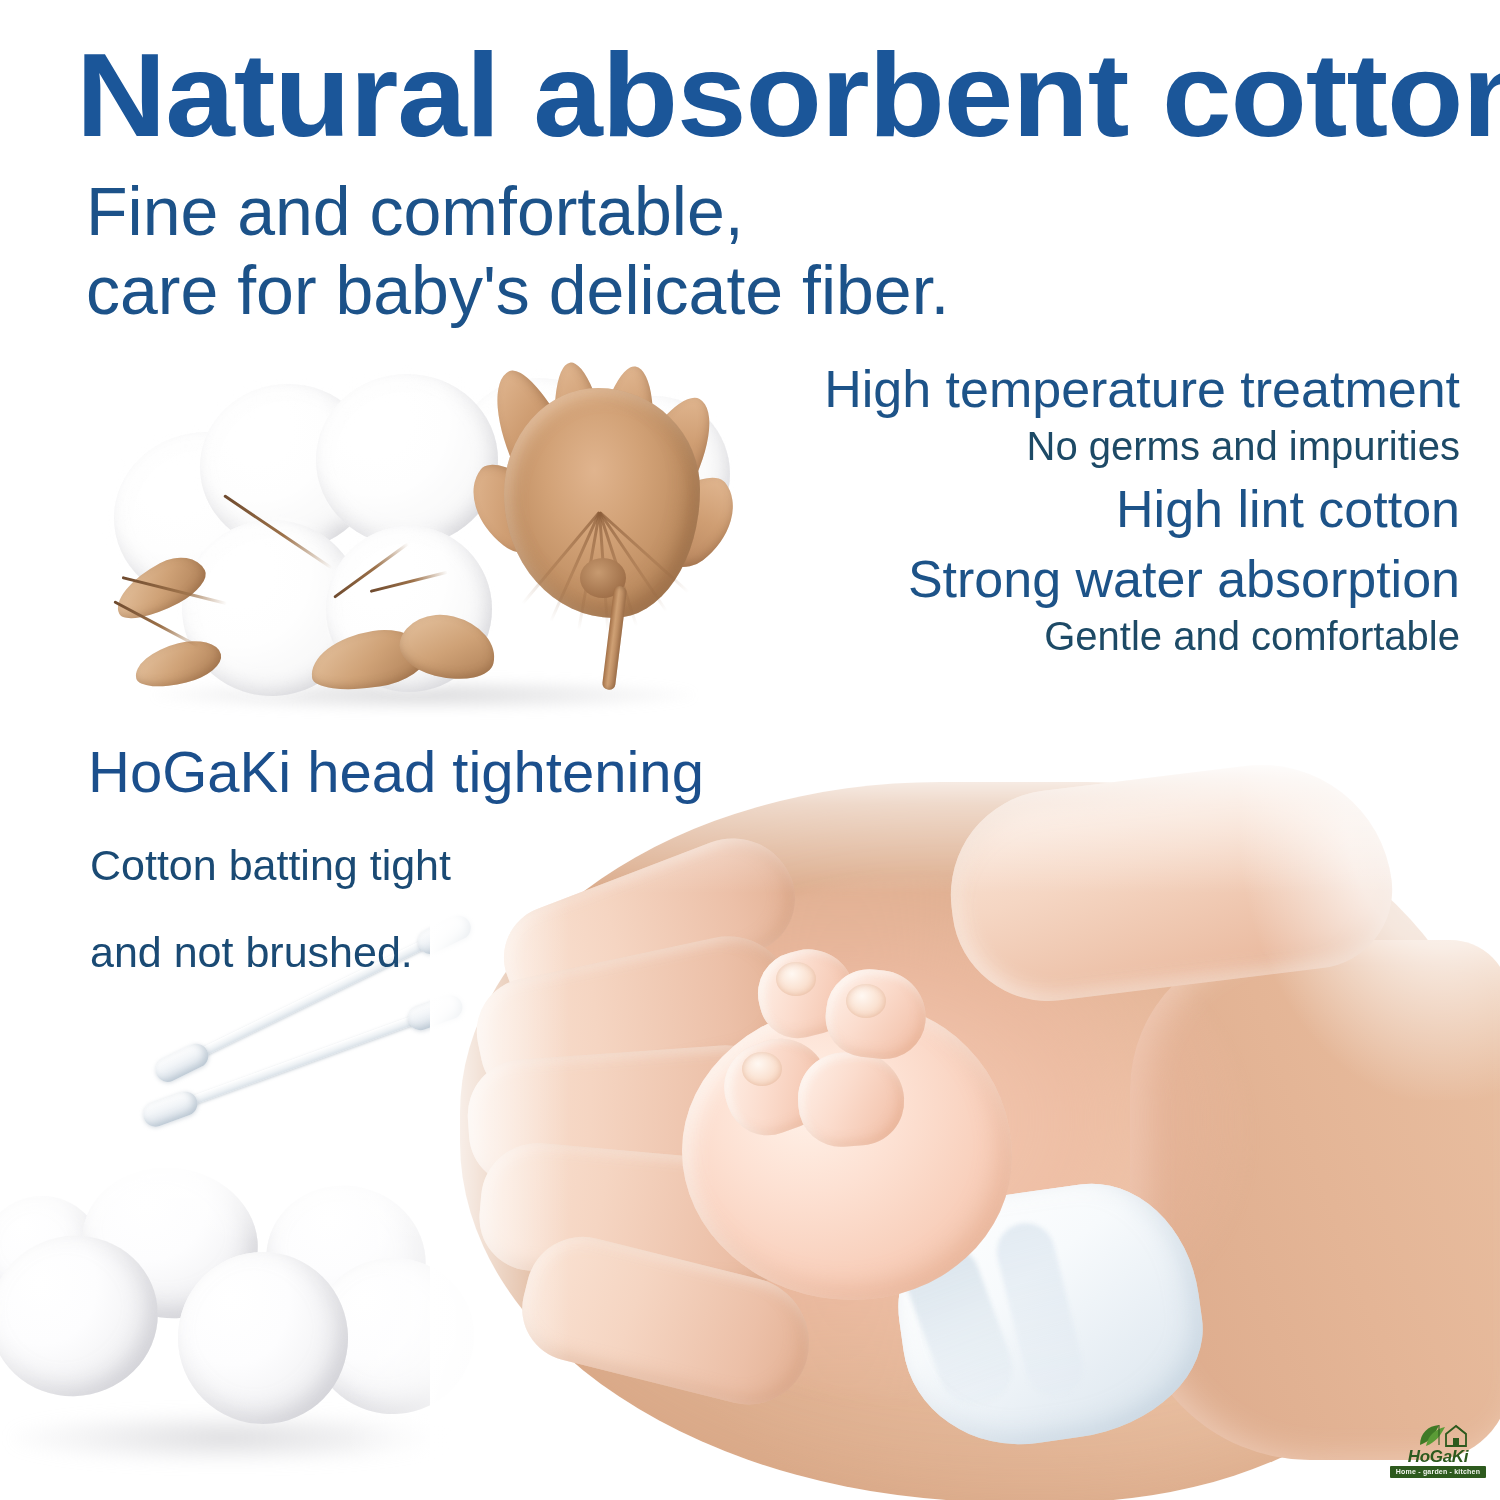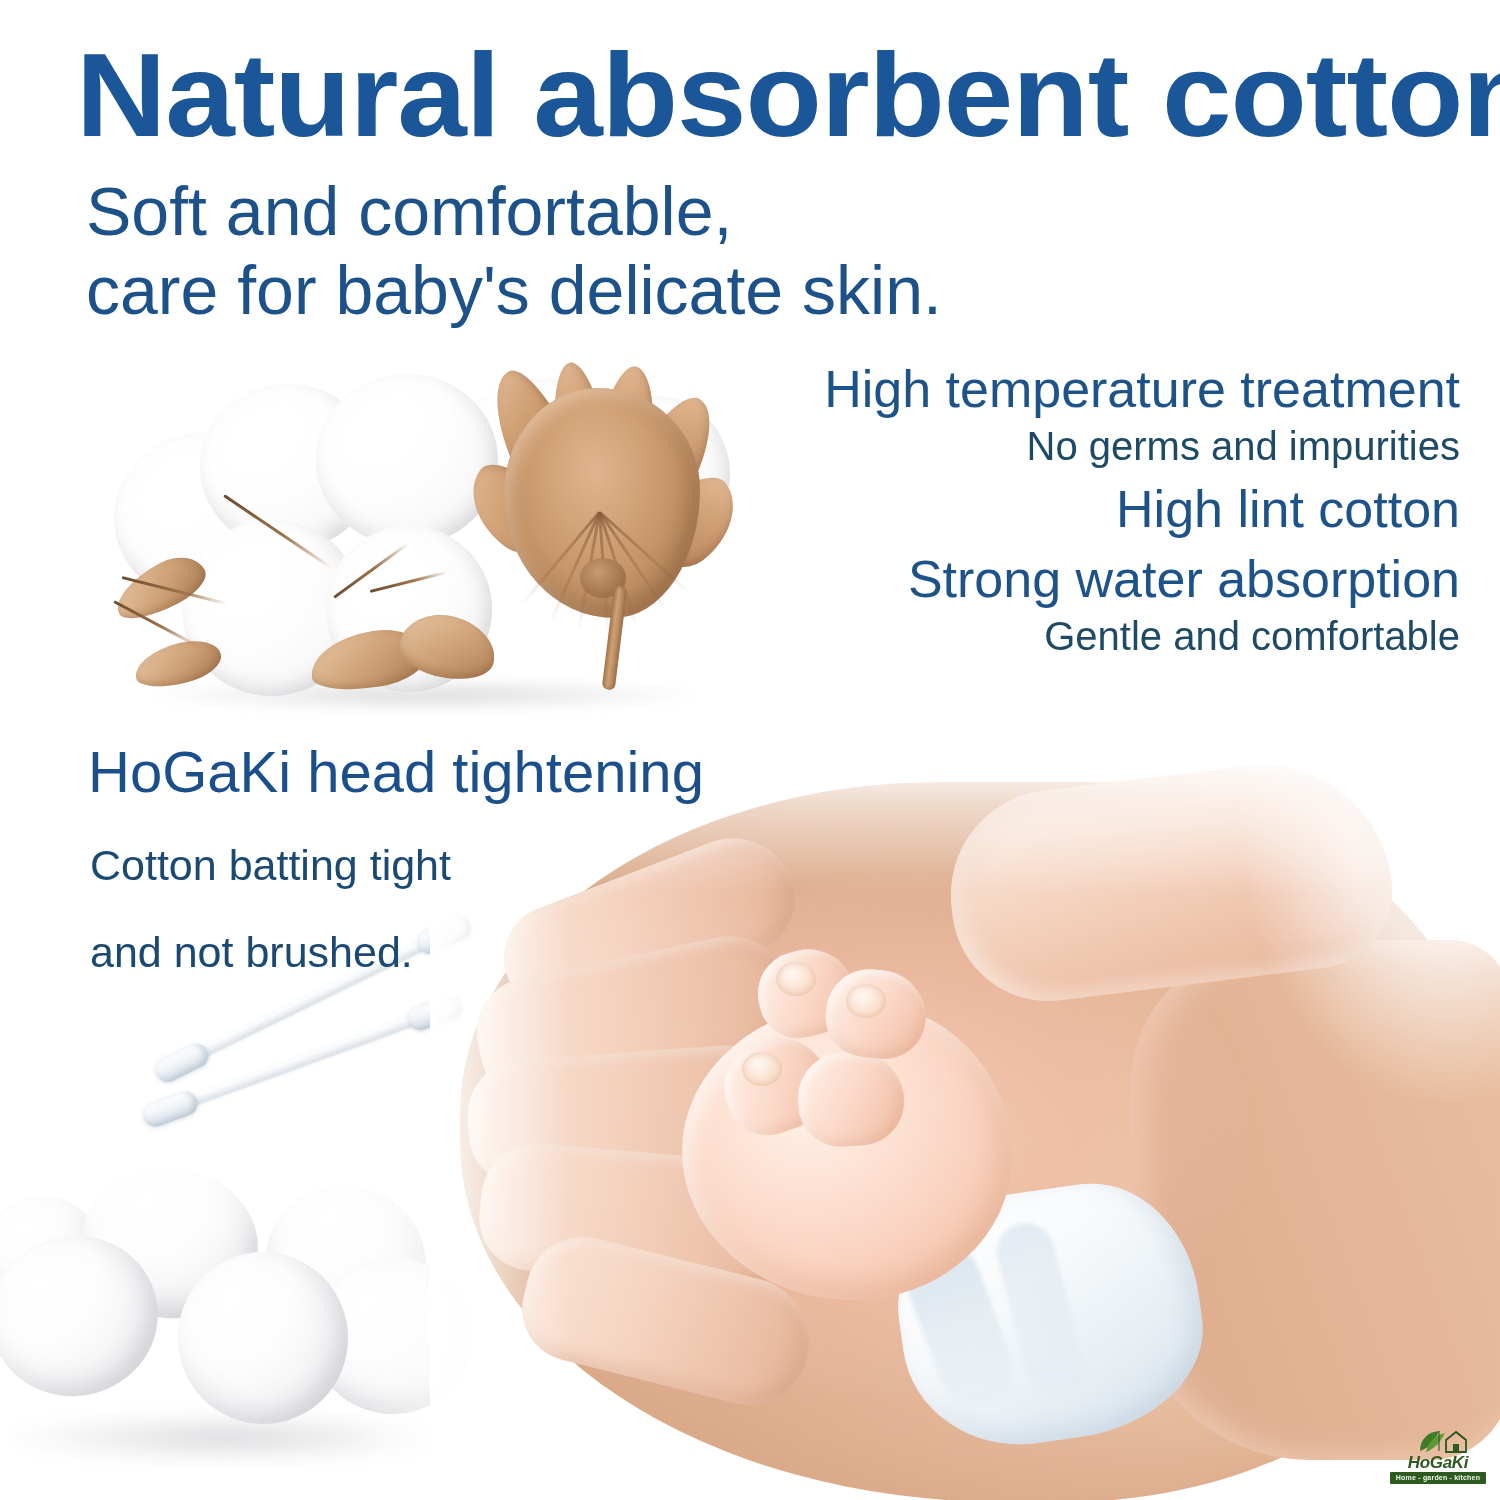--- a/index.html
+++ b/index.html
@@ -309,21 +309,21 @@
   .ballsfade{
     position:absolute;inset:0;
     background:
       linear-gradient(to top, rgba(255,255,255,0) 72%, rgba(255,255,255,.85) 92%, rgba(255,255,255,1) 100%),
       linear-gradient(to right, rgba(255,255,255,0) 70%, rgba(255,255,255,.8) 90%, rgba(255,255,255,1) 100%);
     pointer-events:none;
   }
 
   
   .logo{
-    position:absolute; right:14px; bottom:10px; width:96px; height:62px;
+    position:absolute; right:14px; bottom:16px; width:96px; height:62px;
     z-index:60; text-align:center;
   }
   .logo .mark{position:relative;height:26px;}
   .logo .word{
     font-size:17px;line-height:17px;font-weight:700;font-style:italic;
     color:#2d5a1e;letter-spacing:-.3px;
   }
   .logo .tag{
     margin-top:1px;
     background:#2d5a1e;color:#f2f6ee;
@@ -428,22 +428,22 @@
     <div class="ball bl4"></div>
     <div class="ball bl1"></div>
     <div class="ball bl5"></div>
     <div class="ball bl3"></div>
     <div class="ballsfade"></div>
   </div>
 
   <div class="title">Natural absorbent cotton</div>
 
   <div class="subtitle">
-    <span class="l">Soft and comfortable,</span>
-    <span class="l">care for baby's delicate skin.</span>
+    <span class="l">Fine and comfortable,</span>
+    <span class="l">care for baby's delicate fiber.</span>
   </div>
 
   <div class="features">
     <div class="feat-group">
       <span class="feat-h">High temperature treatment</span>
       <span class="feat-s">No germs and impurities</span>
     </div>
     <div class="feat-group">
       <span class="feat-h">High lint cotton</span>
     </div>

